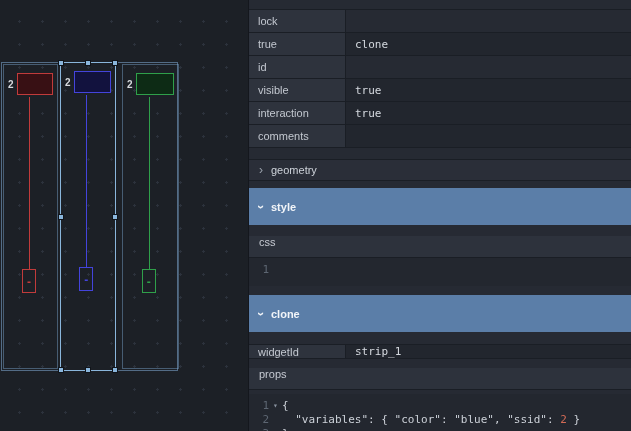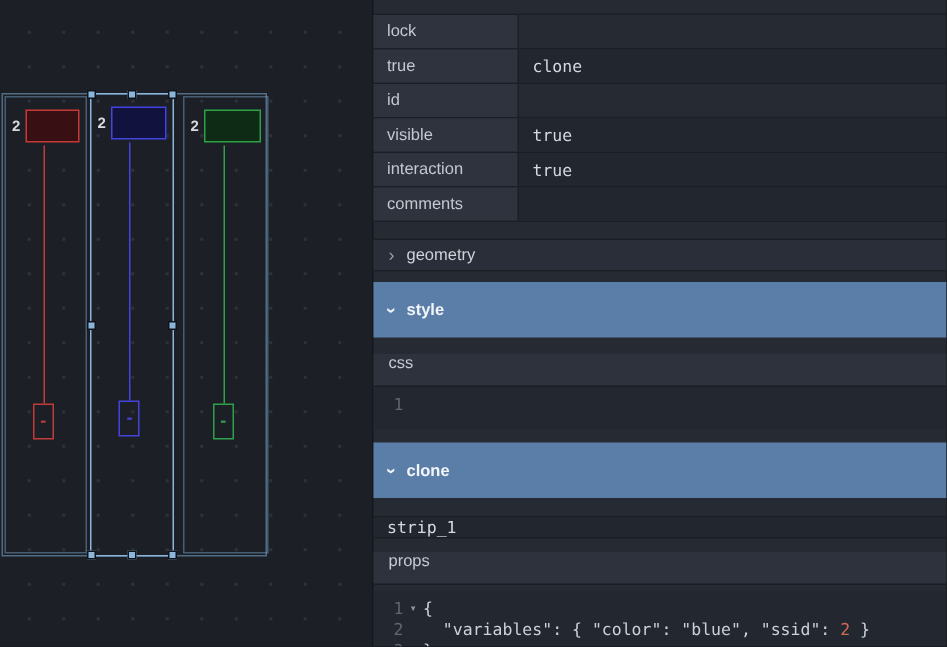--- a/index.html
+++ b/index.html
@@ -168,20 +168,21 @@
         <span class="lcode"></span>
       </div>
     </div>
 
     <div class="sec-header blue sec-clone">
       <span class="chev down">›</span>
       <span>clone</span>
     </div>
 
     <div class="prow" style="margin-top:12px;border-top:1px solid #1a1e25;">
+      <div class="lbl">widgetId</div>
       <div class="val">strip_1</div>
     </div>
 
     <div class="bar bar-props">
       <span>props</span>
     </div>
 
     <div class="editor props-editor">
       <div class="eline">
         <span class="lnum">1</span>

